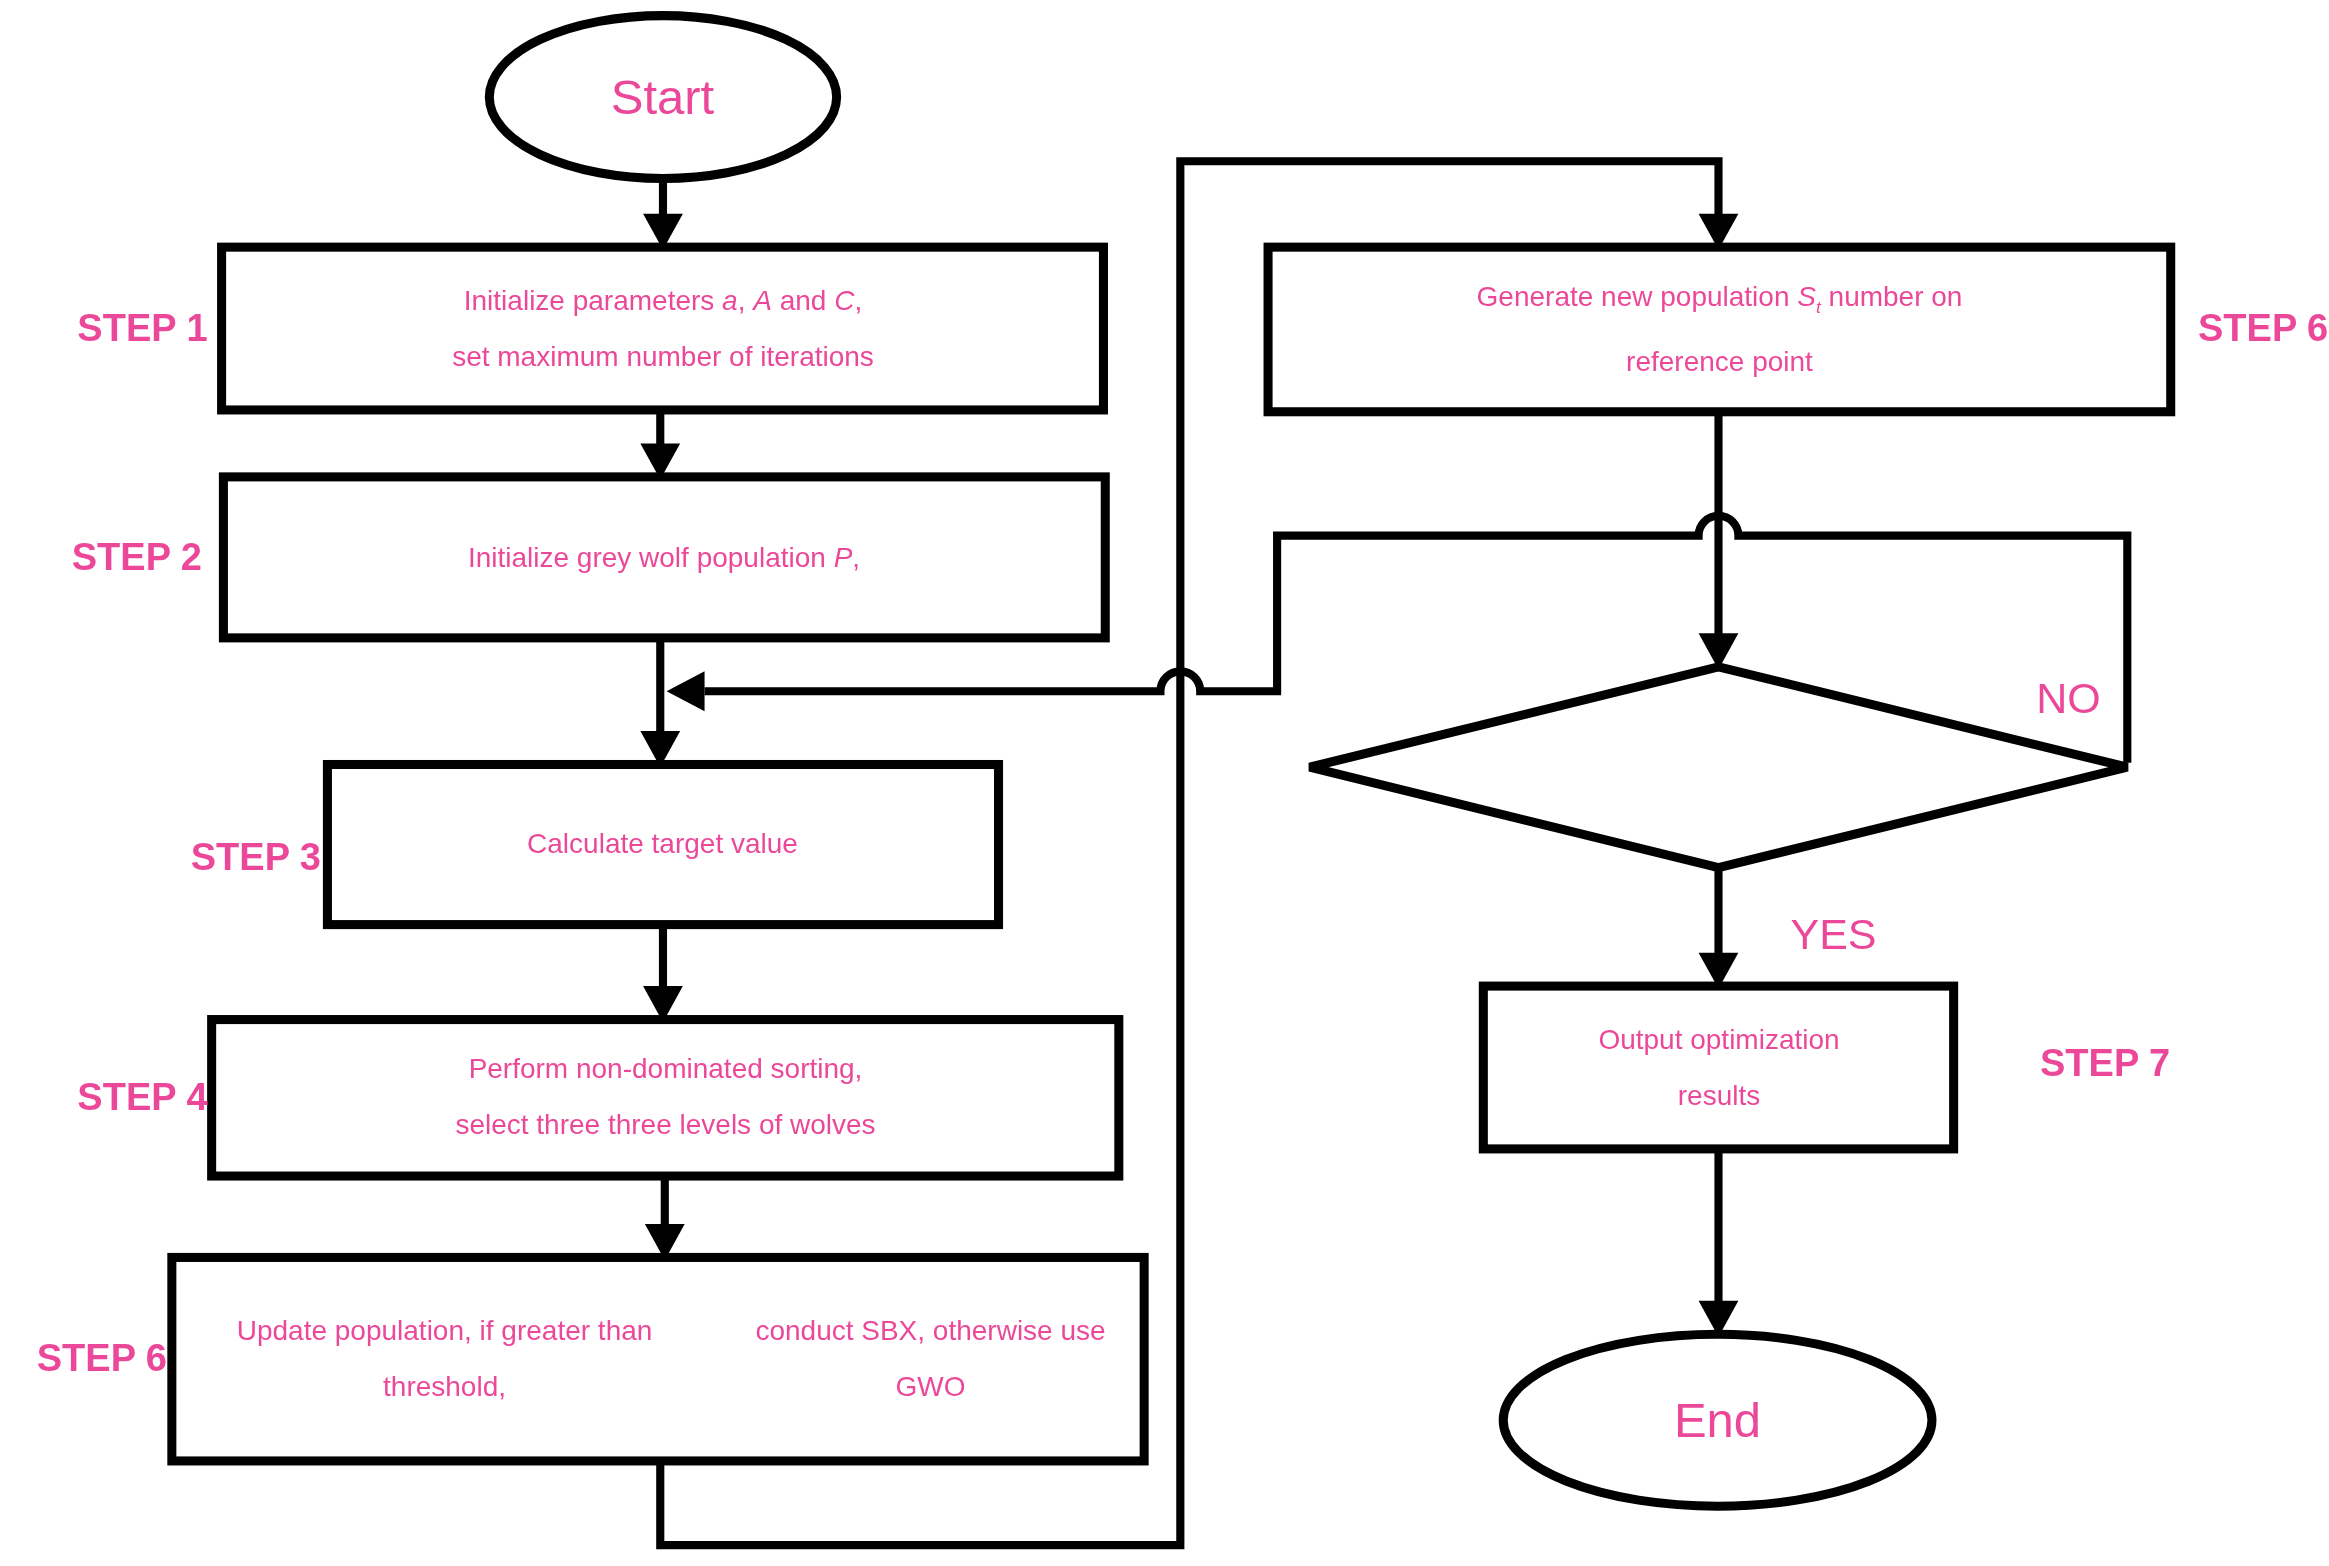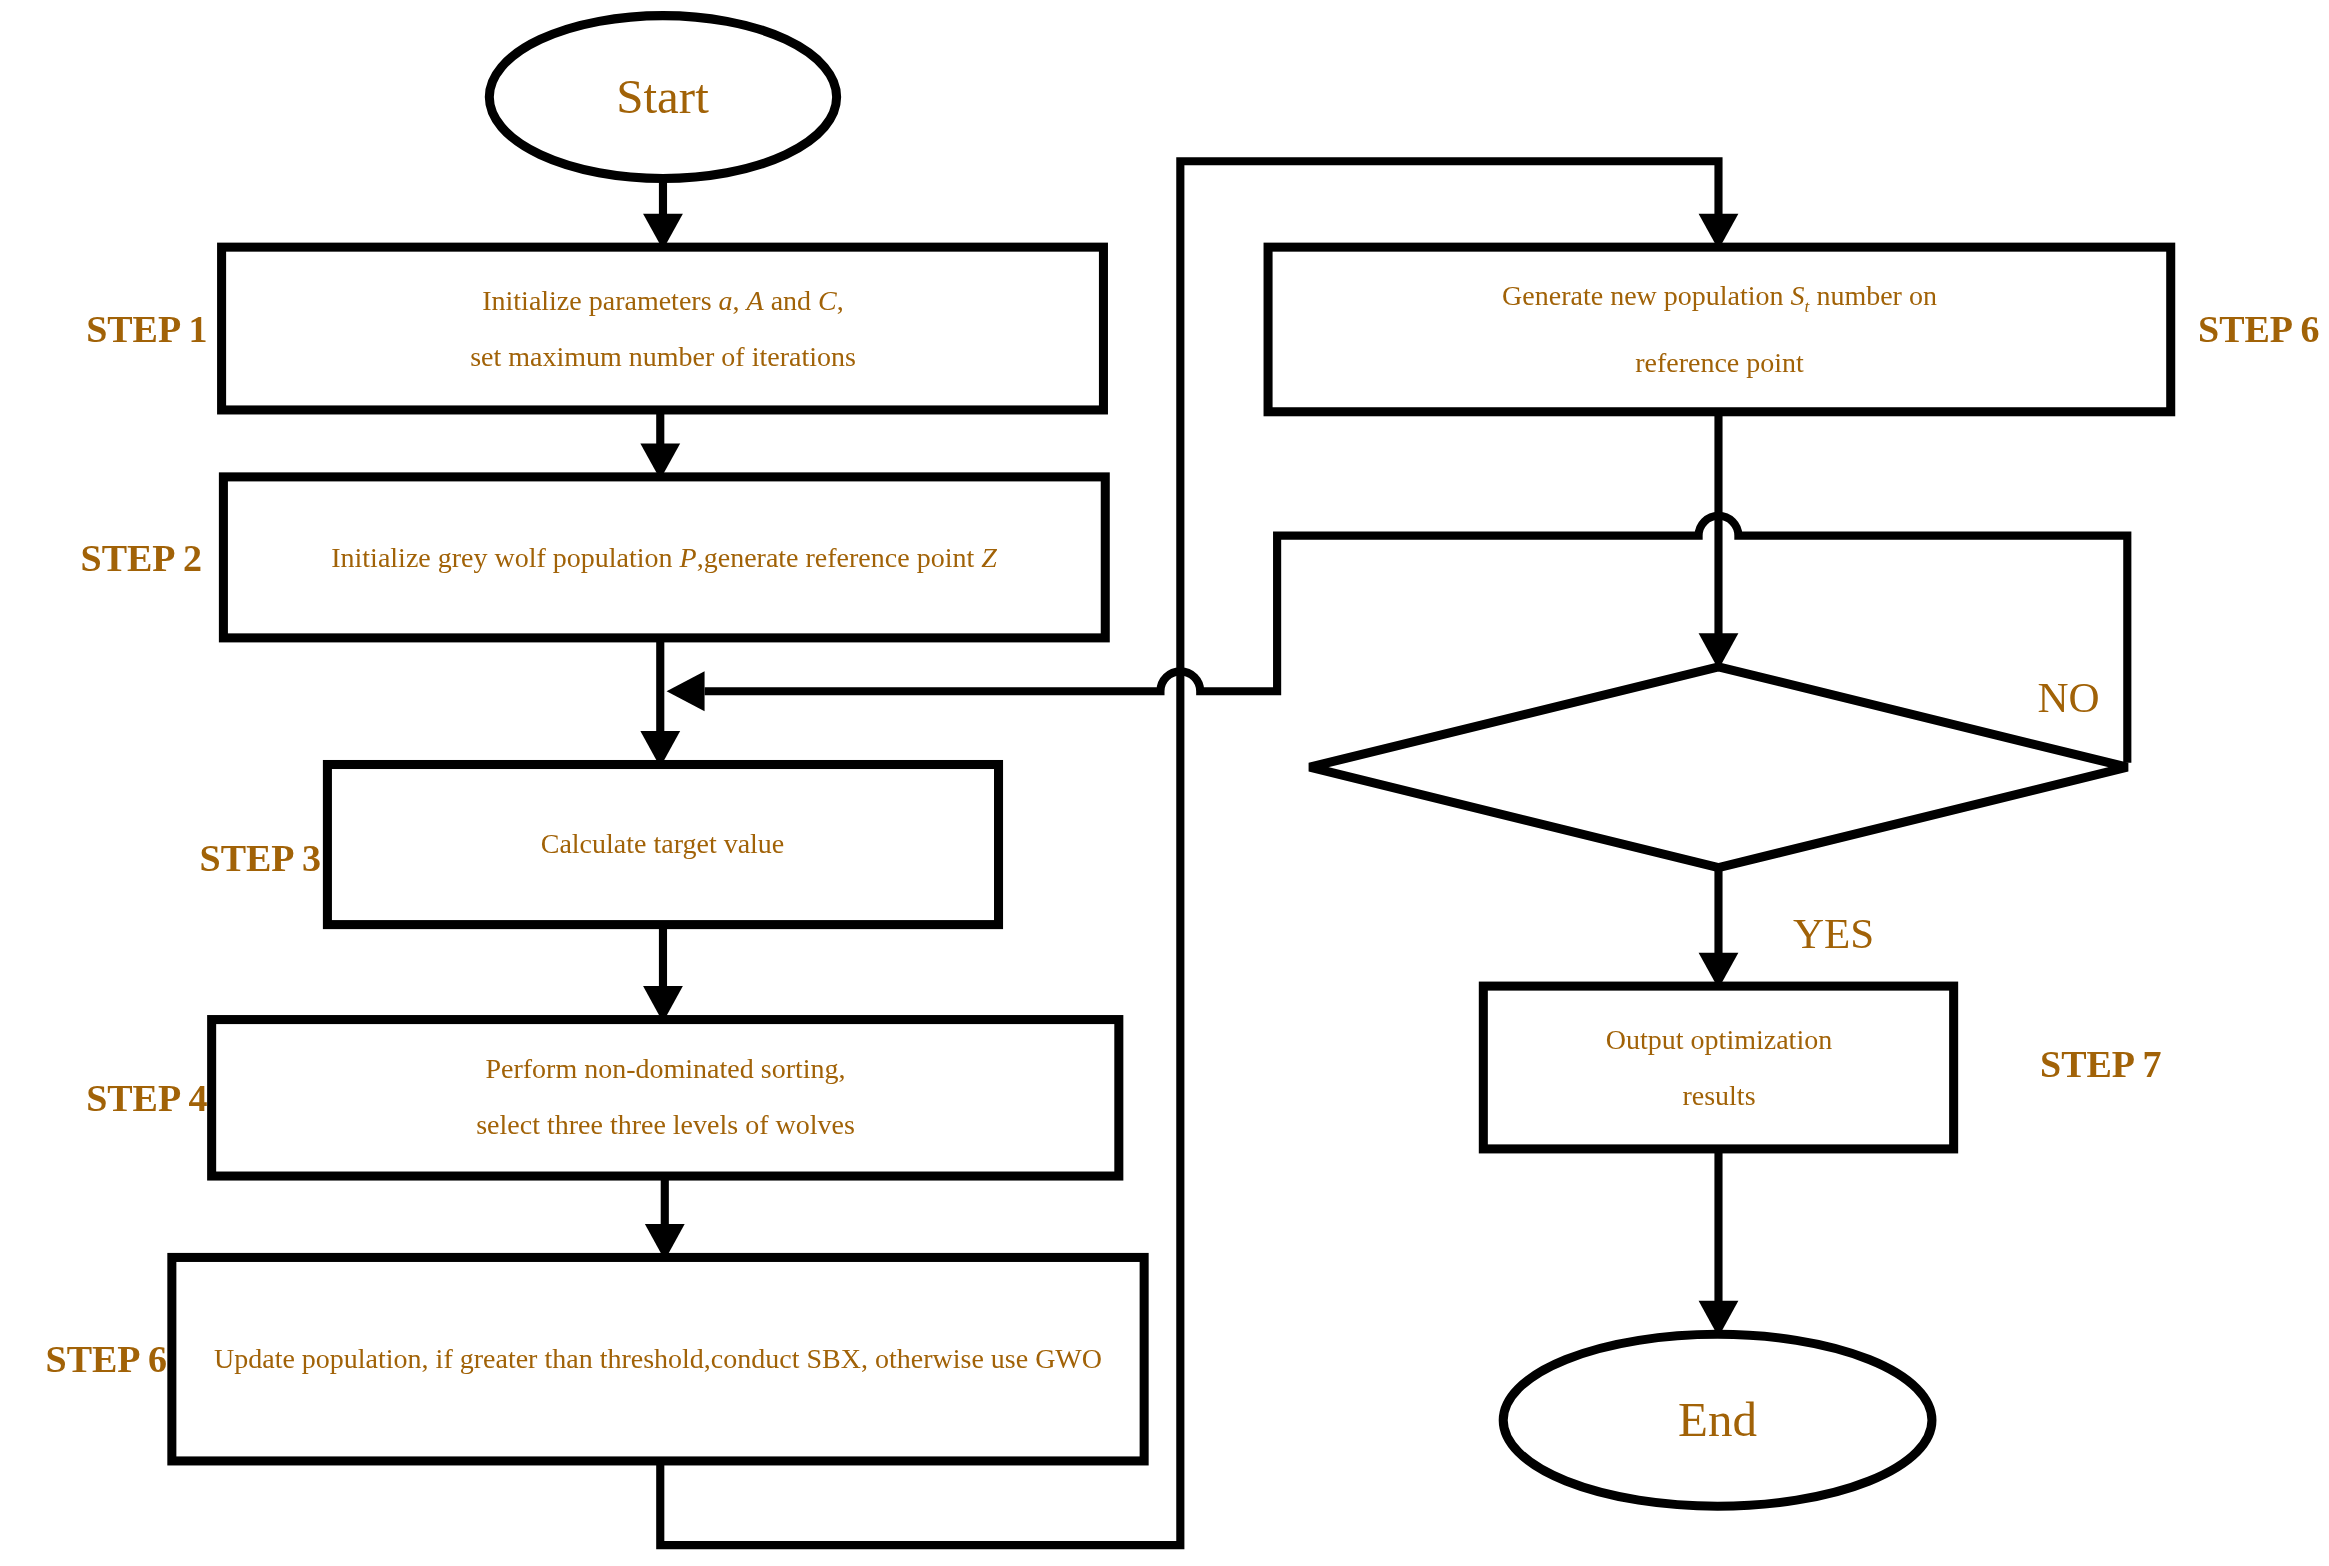--- a/index.html
+++ b/index.html
@@ -1,17 +1,17 @@
 <!DOCTYPE html>
 <html style="font-size:14.5px"><head>
 <meta charset="utf-8">
 <style>
   html,body{margin:0;padding:0;background:#ffffff;}
   .canvas{position:relative;width:2329px;height:1567px;background:#ffffff;
-          font-family:Liberation Serif, serif;color:#a16207;overflow:hidden;}
+          font-family:Liberation Sans, sans-serif;color:#ec4899;overflow:hidden;}
   .canvas svg{position:absolute;left:0;top:0;}
   .shape{fill:#ffffff;stroke:#000000;stroke-width:10px;}
   .thick{fill:none;stroke:#000000;stroke-width:9px;}
   .head{fill:#000000;stroke:none;}
   .lbl{position:absolute;display:flex;align-items:center;justify-content:center;
        text-align:center;font-size:28px;line-height:56px;white-space:pre-wrap;}
   .term{font-size:49px;}
   .q{font-size:45px;}
   .branch{font-size:43px;}
   .tag{position:absolute;display:flex;align-items:center;justify-content:flex-end;
@@ -84,21 +84,20 @@
     <span>Start</span>
   </div>
 
   <div class="lbl" style="left:222px;top:247px;width:882px;height:163px;flex-direction:column;">
     <div><span>Initialize parameters </span><span class="v">a</span><span>, </span><span class="v">A</span><span> and </span><span class="v">C</span><span>,</span></div>
     <div>set maximum number of iterations</div>
   </div>
 
   <div class="lbl" style="left:223px;top:477px;width:882px;height:161px;">
     <div><span>Initialize grey wolf population </span><span class="v">P</span><span>,</span></div>
-    <div><span>generate reference point </span><span class="v">Z</span></div>
   </div>
 
   <div class="lbl" style="left:327px;top:764px;width:671px;height:160px;">
     <span>Calculate target value</span>
   </div>
 
   <div class="lbl" style="left:212px;top:1019px;width:907px;height:156px;flex-direction:column;">
     <div>Perform non-dominated sorting,</div>
     <div>select three three levels of wolves</div>
   </div>

